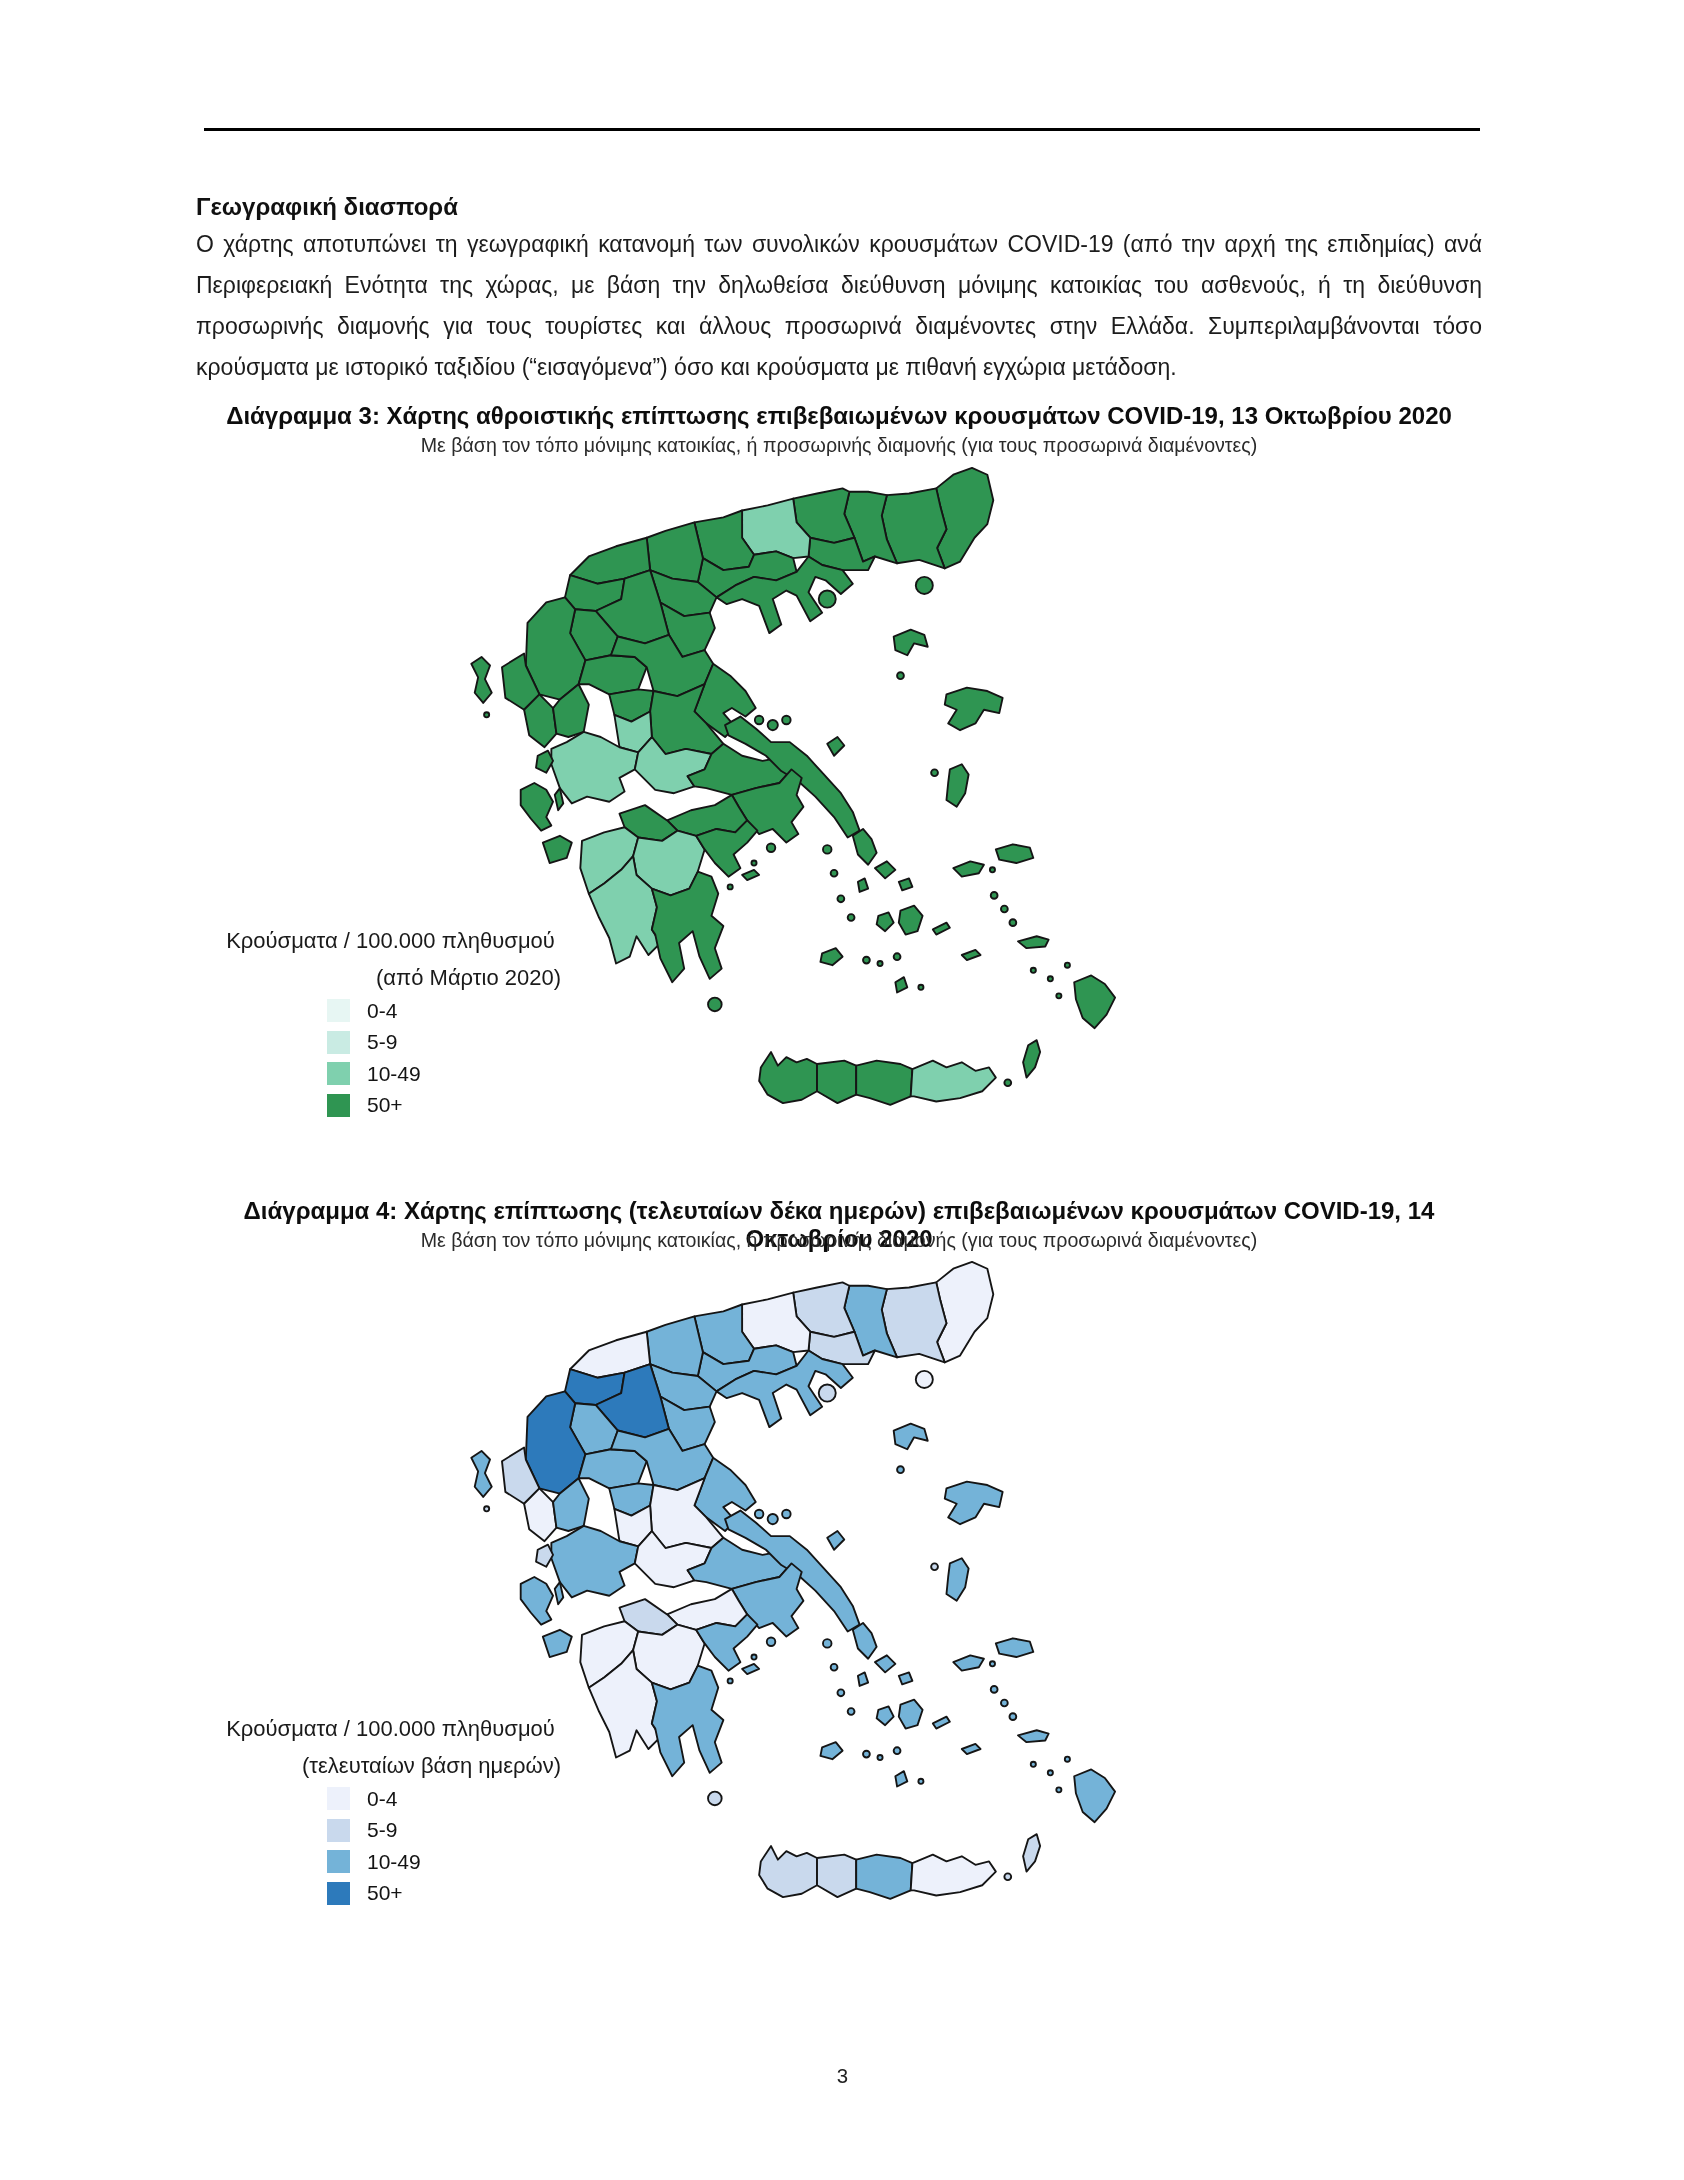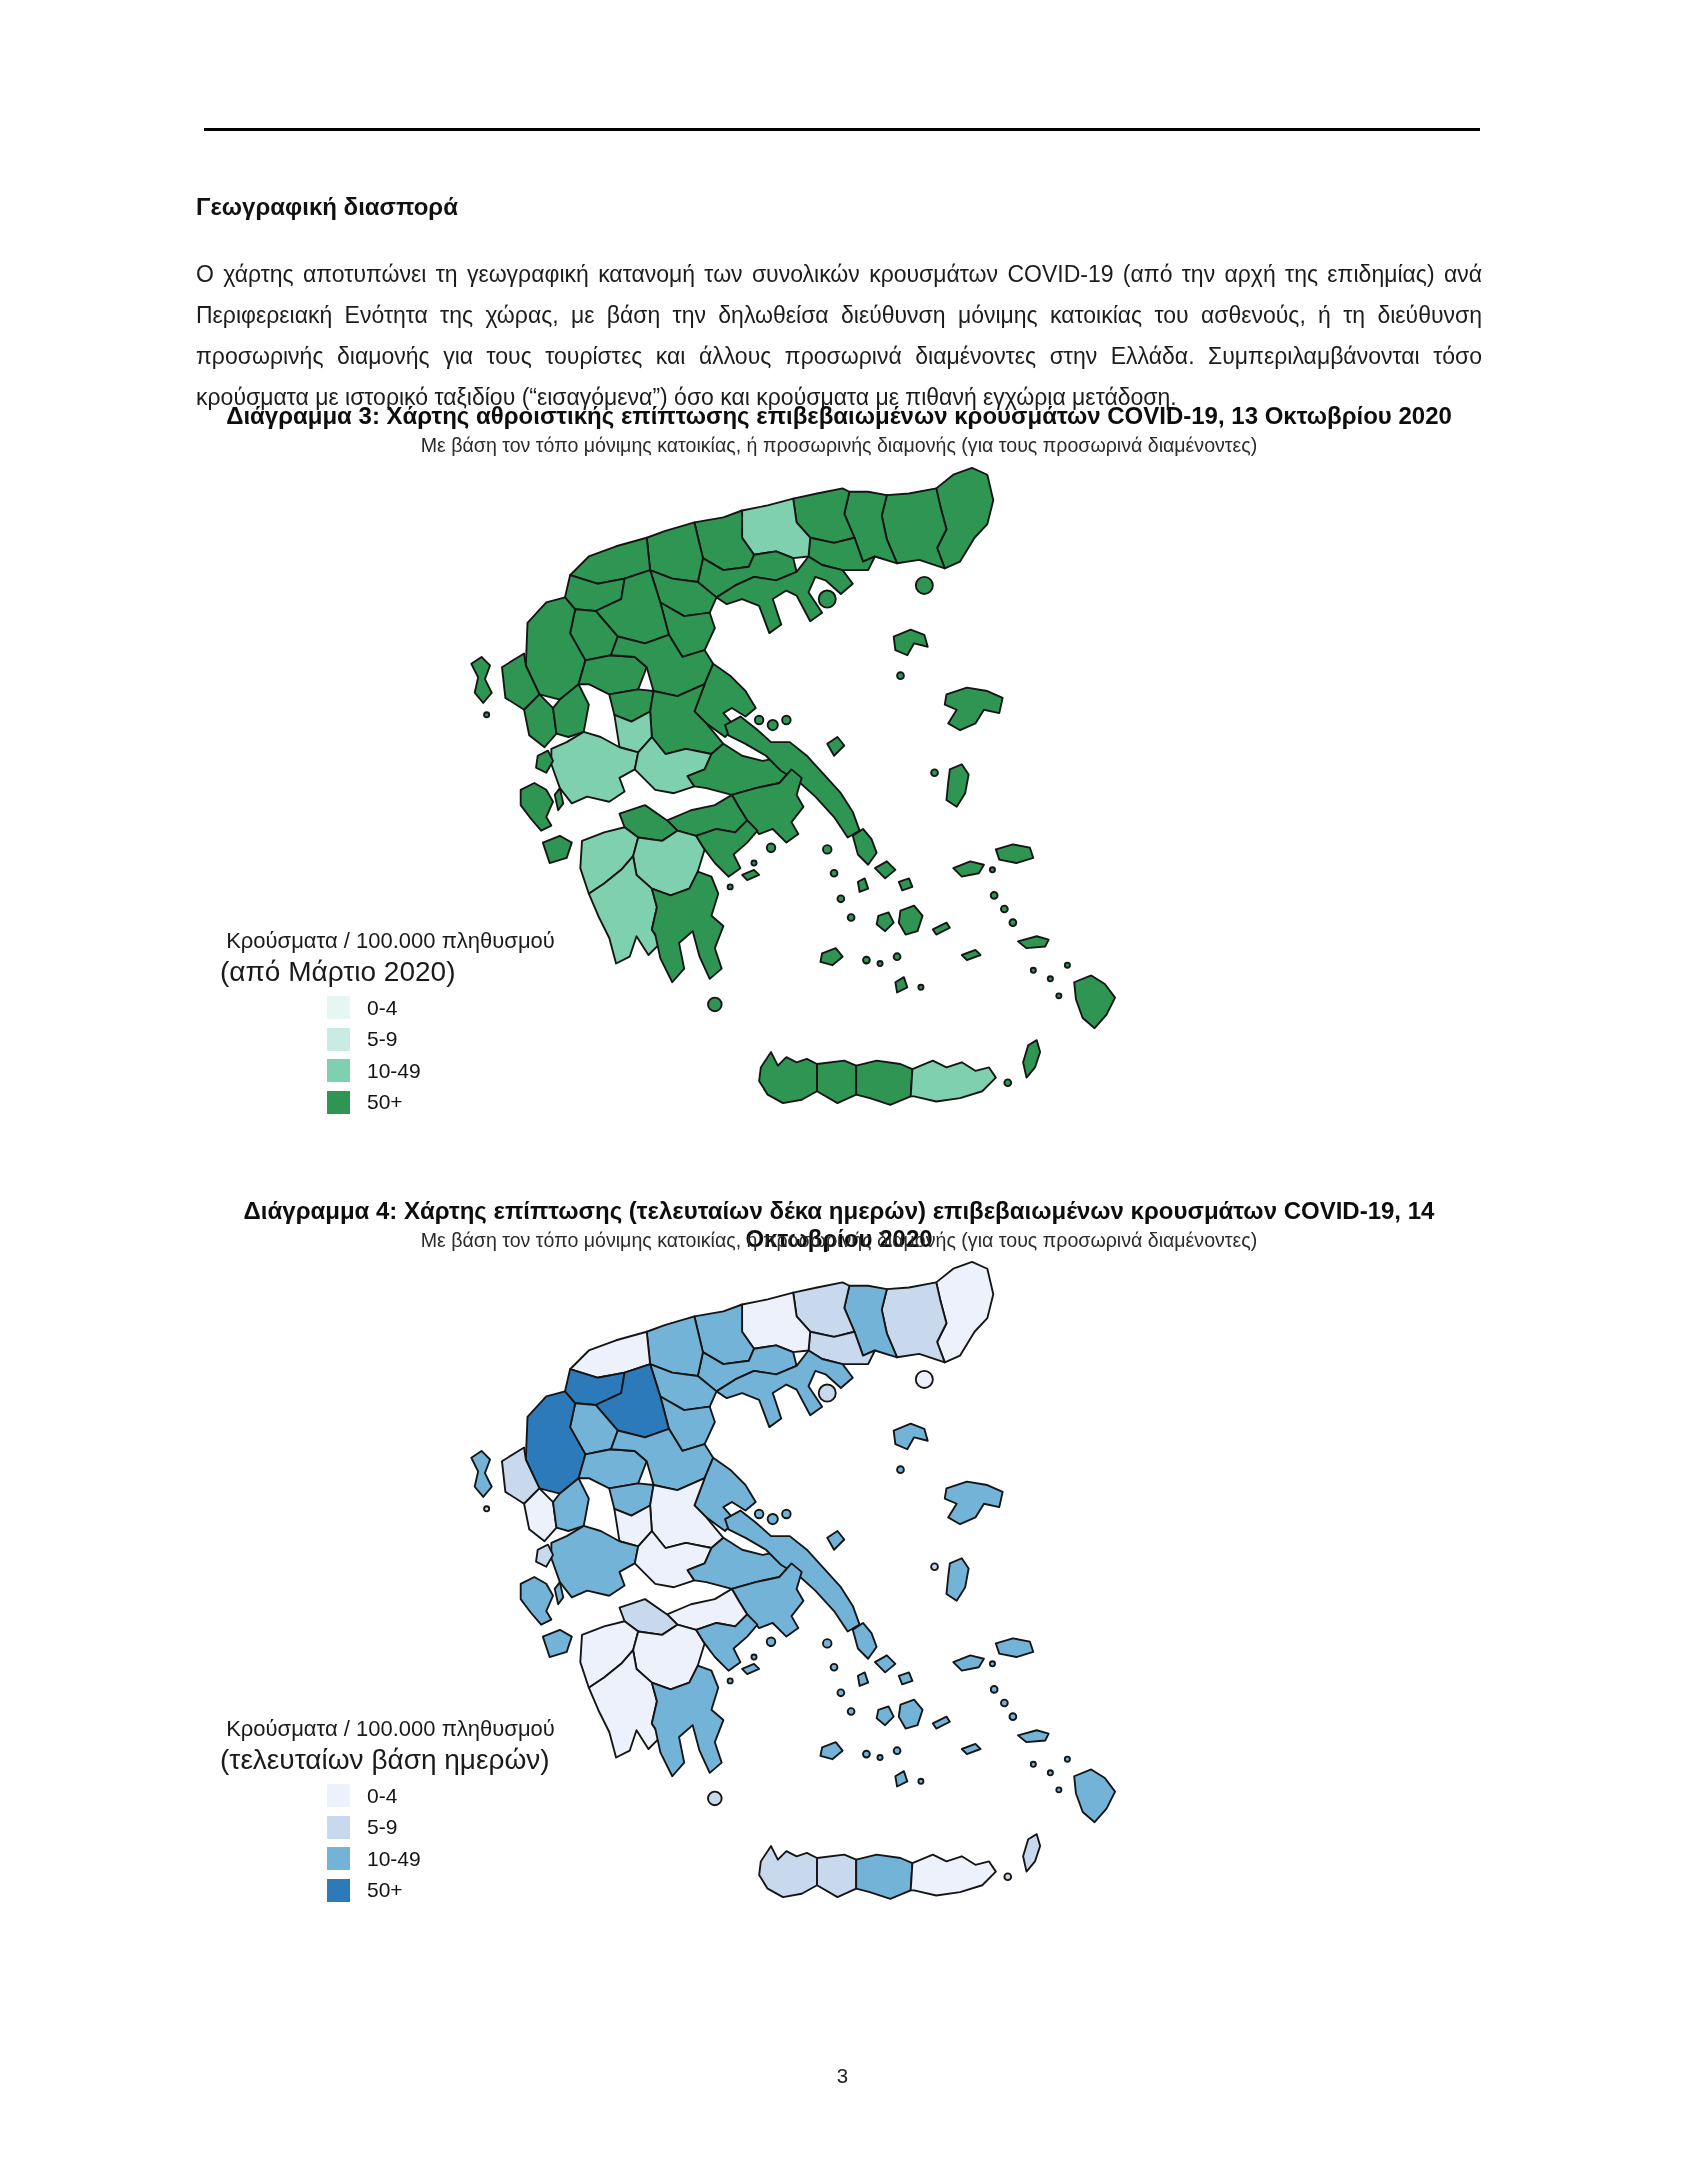--- a/index.html
+++ b/index.html
@@ -4,35 +4,35 @@
 <style>
   html,body{margin:0;padding:0;background:#ffffff;}
   #page{
     position:relative;width:1685px;height:2181px;background:#ffffff;
     font-family:"Liberation Sans",sans-serif;color:#1c1c1c;overflow:hidden;
   }
   .abs{position:absolute;}
   #top-rule{left:204px;top:128px;width:1276px;height:2.6px;background:#000;}
   #section-heading{left:196px;top:193px;font-size:24px;font-weight:bold;color:#111;}
   #intro-paragraph{
-    left:196px;top:254px;width:1286px;font-size:23px;line-height:41px;
+    left:196px;top:224px;width:1286px;font-size:23px;line-height:41px;
     text-align:justify;color:#1c1c1c;
   }
   .chart-title{left:196px;width:1286px;text-align:center;font-size:24px;font-weight:bold;color:#0d0d0d;}
   .chart-subtitle{left:196px;width:1286px;text-align:center;font-size:19.6px;color:#2b2b2b;}
   #chart1-title{top:402px;}
   #chart1-subtitle{top:434px;}
   #chart2-title{top:1197px;}
   #chart2-subtitle{top:1229px;}
   .map-svg{left:442px;width:802px;height:694px;}
   #map-1{top:456px;}
   #map-2{top:1250px;}
   .legend{left:220px;width:341px;}
   .legend-title{width:100%;text-align:center;font-size:22px;color:#1a1a1a;}
-  .legend-subtitle{width:100%;text-align:left;font-size:28px;color:#1a1a1a;margin-top:2px;}
+  .legend-subtitle{width:100%;text-align:right;font-size:22px;color:#1a1a1a;margin-top:11px;}
   .legend-items{margin-top:4px;margin-left:107px;}
   .legend-row{display:flex;align-items:center;height:31.5px;}
   .legend-swatch{width:23px;height:23px;flex:0 0 23px;}
   .legend-label{margin-left:17px;font-size:21px;color:#141414;}
   #legend-1{top:928px;}
   #legend-2{top:1716px;}
   #page-number{left:0;top:2065px;width:1685px;text-align:center;font-size:20.4px;color:#222;}
   svg path, svg circle{stroke:#151515;stroke-width:2.2px;stroke-linejoin:round;}
 </style>
 </head>

